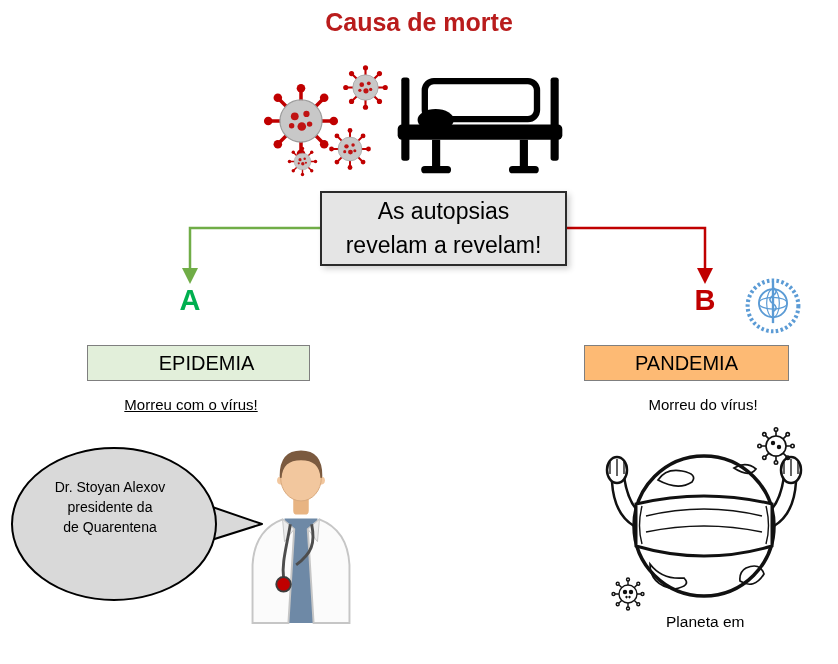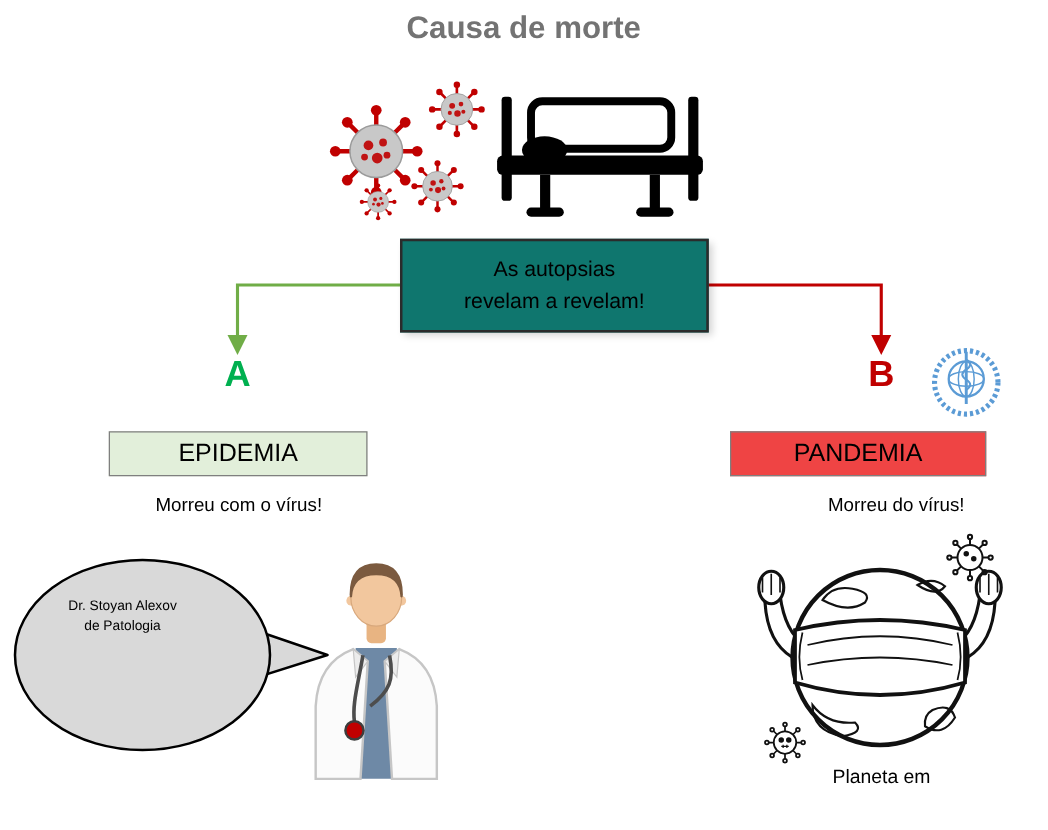--- a/index.html
+++ b/index.html
@@ -2,45 +2,45 @@
 <html><head>
 <meta charset="utf-8">
 <style>
   html,body{margin:0;padding:0;background:#ffffff;}
   #canvas{position:relative;width:838px;height:664px;background:#fff;
           font-family:"Liberation Sans",sans-serif;color:#000;overflow:hidden;}
   .abs{position:absolute;}
   svg{display:block;}
 
   #title{left:0;top:8px;width:100%;text-align:center;
-         font-size:25px;font-weight:bold;color:#737373;}
+         font-size:25px;font-weight:bold;color:#b91c1c;}
 
   #connectors{left:0;top:0;pointer-events:none;}
 
-  #center-box{left:320px;top:191px;width:243px;height:71px;background:#0f766e;
+  #center-box{left:320px;top:191px;width:243px;height:71px;background:#e5e5e5;
               border:2px solid #2b2b2b;box-shadow:3px 3px 6px rgba(0,0,0,.18);
               display:flex;flex-direction:column;justify-content:center;
-              text-align:center;font-size:17px;line-height:1.45;}
+              text-align:center;font-size:23px;line-height:1.45;}
 
   .branch-letter{width:60px;text-align:center;font-size:29px;font-weight:bold;}
   #label-a{left:160px;top:284px;color:#00B050;}
   #label-b{left:675px;top:284px;color:#C00000;}
 
   .category-box{height:34px;border:1.5px solid #7F7F7F;display:flex;
                 align-items:center;justify-content:center;font-size:20px;}
-  #epidemia-box{left:87px;top:345px;width:205px;background:#E2EFDA;}
-  #pandemia-box{left:584px;top:345px;width:203px;background:#ef4444;}
+  #epidemia-box{left:87px;top:345px;width:205px;background:#E2EFDA;padding-left:16px;}
+  #pandemia-box{left:584px;top:345px;width:203px;background:#fdba74;}
 
   .caption{font-size:15px;text-align:center;}
-  #caption-a{left:87px;top:396px;width:208px;}
-  #caption-b{left:614px;top:396px;width:206px;}
+  #caption-a{left:87px;top:396px;width:208px;text-decoration:underline;}
+  #caption-b{left:600px;top:396px;width:206px;}
 
   #bubble{left:6px;top:442px;}
-  #bubble-text{left:8px;top:478px;width:180px;text-align:center;
-               font-size:11px;line-height:1.42;}
+  #bubble-text{left:20px;top:478px;width:180px;text-align:center;
+               font-size:14px;line-height:1.42;}
   #bubble-text span{display:block;}
   #center-box span{display:block;}
 
   #quarantine-caption{left:666px;top:612px;width:145px;font-size:15.5px;
                       line-height:1.3;text-align:left;}
   #quarantine-caption span{display:block;}
 </style>
 </head>
 <body>
 
@@ -147,21 +147,22 @@
 
   <div id="caption-a" class="abs caption">Morreu com o vírus!</div>
   <div id="caption-b" class="abs caption">Morreu do vírus!</div>
 
   <svg id="bubble" class="abs" width="262" height="166" viewBox="0 0 262 166">
     <polygon points="180,56 256,82 180,106" fill="#D9D9D9" stroke="#000" stroke-width="2" stroke-linejoin="round"></polygon>
     <ellipse cx="108" cy="82" rx="102" ry="76" fill="#D9D9D9" stroke="#000" stroke-width="2"></ellipse>
   </svg>
   <div id="bubble-text" class="abs">
     <span>Dr. Stoyan Alexov</span>
-    <span>de Patologia</span>
+    <span>presidente da</span>
+    <span>de Quarentena</span>
   </div>
 
   <svg class="abs" style="left:238px;top:436px" width="126" height="190" viewBox="0 0 130 190">
     <path d="M48 82 L82 82 L82 190 L48 190 Z" fill="#6E89A6"></path>
     <path d="M15 190 L15 130 Q17 94 46 83 L58 93 L52 190 Z" fill="#FBFBFB" stroke="#C6C6C6" stroke-width="2"></path>
     <path d="M115 190 L115 130 Q113 94 84 83 L72 93 L78 190 Z" fill="#FBFBFB" stroke="#C6C6C6" stroke-width="2"></path>
     <path d="M46 83 L58 93 L48 106 Z" fill="#ECECEC" stroke="#C6C6C6" stroke-width="1"></path>
     <path d="M84 83 L72 93 L82 106 Z" fill="#ECECEC" stroke="#C6C6C6" stroke-width="1"></path>
     <rect x="57" y="58" width="16" height="20" rx="4" fill="#E8B482"></rect>
     <circle cx="44.5" cy="43" r="4.2" fill="#F2C79E"></circle>

